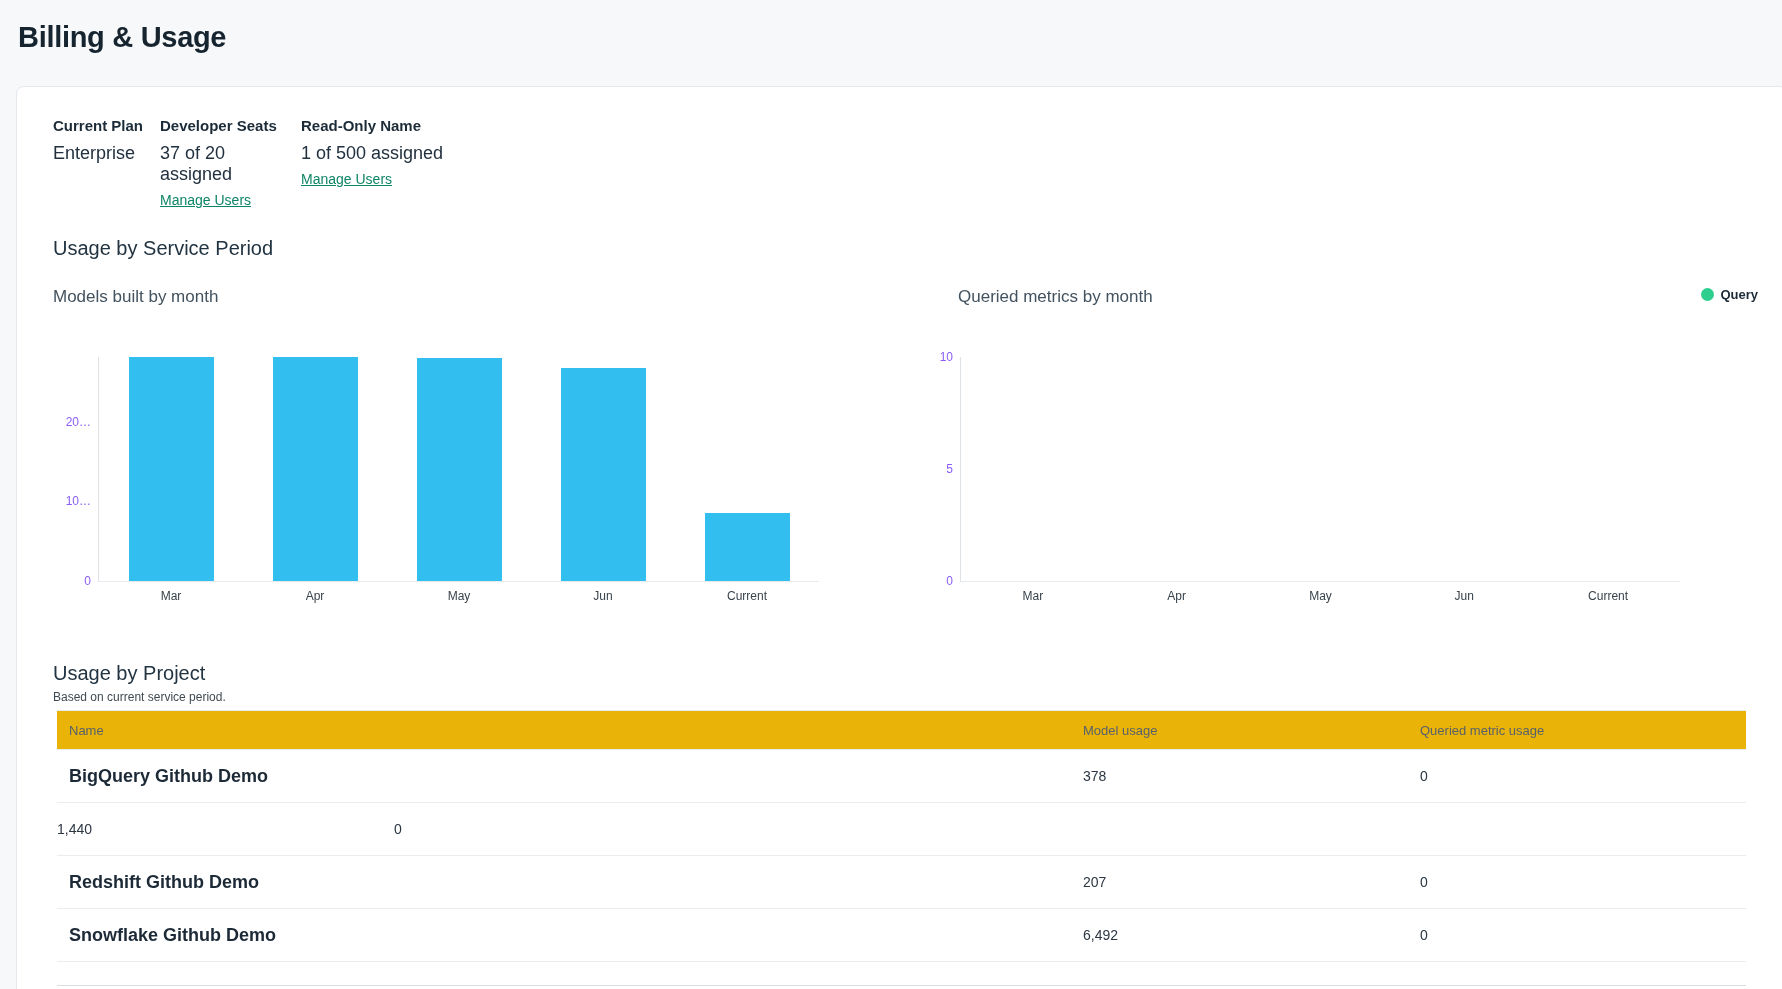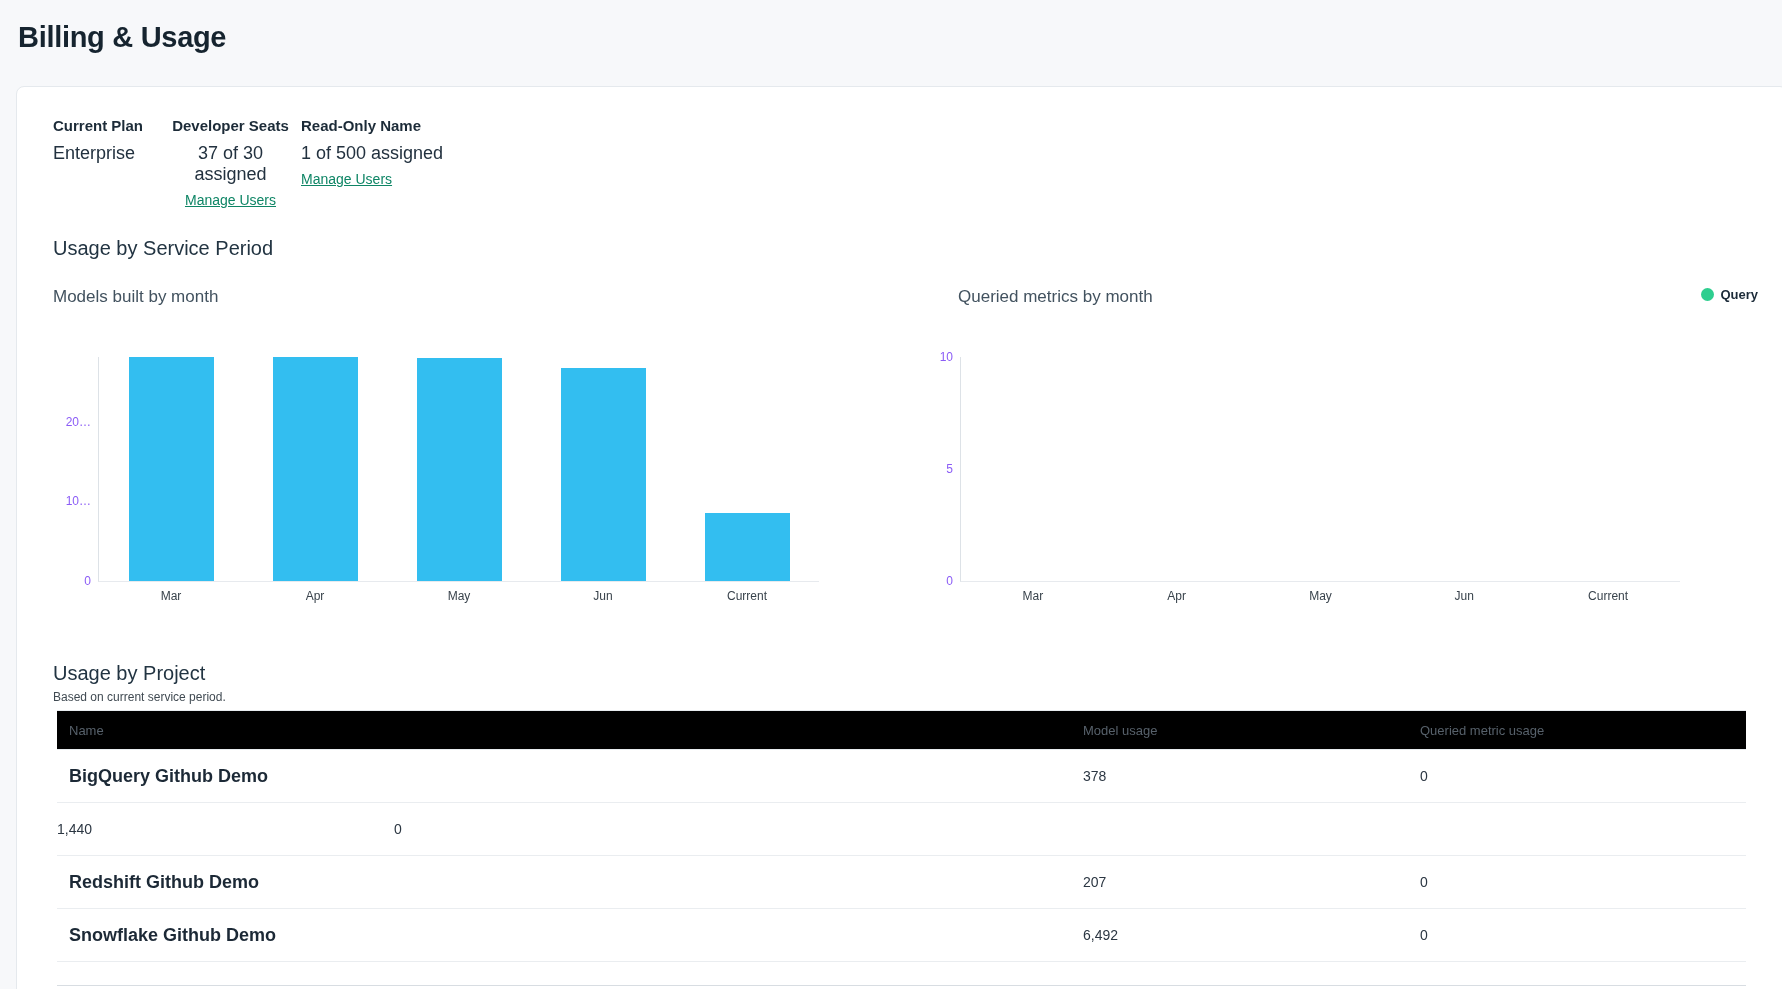--- a/index.html
+++ b/index.html
@@ -18,21 +18,21 @@
     width: 1772px;
     min-height: 980px;
     background: #ffffff;
     border: 1px solid #e5e9ed;
     border-radius: 8px;
     padding: 30px 0 0 36px;
   }
   
   .plan-row { display: flex; }
   .plan-col-1 { width: 107px; }
-  .plan-col-2 { width: 141px; text-align: center; }
+  .plan-col-2 { width: 141px; }
   .plan-label { font-size: 15px; font-weight: 700; color: #1c2b38; }
   .plan-value { font-size: 18px; color: #22313f; margin-top: 9px; }
   .plan-link {
     display: inline-block; margin-top: 7px; font-size: 14px;
     color: #0e8565; text-decoration: underline; cursor: pointer;
   }
   
   .section-title { font-size: 20px; color: #223442; font-weight: 400; }
   .usage-period-title { margin-top: 28px; }
   
@@ -59,21 +59,21 @@
   }
   .ytick {
     position: absolute; right: calc(100% + 8px); height: 14px; line-height: 14px;
     font-size: 12px; color: #8b5cf6; white-space: nowrap;
   }
   
   .project-title { margin-top: 52px; }
   .project-subtitle { margin-top: 5px; font-size: 12px; color: #404a52; }
   .usage-table { margin-top: 6px; margin-left: 4px; width: 1689px; }
   .table-header-row {
-    display: flex; height: 40px; align-items: center; background: #000000;
+    display: flex; height: 40px; align-items: center; background: #eab308;
     border-top: 1px solid #e8ecef; border-bottom: 1px solid #e8ecef;
   }
   .table-row {
     display: flex; height: 53px; align-items: center;
     border-bottom: 1px solid #eaedf0;
   }
   .col-name { width: 1026px; padding-left: 12px; }
   .col-model { width: 337px; }
   .col-metric { width: 326px; }
   .th { font-size: 13px; color: #57616b; font-weight: 400; }
@@ -90,21 +90,21 @@
 
 <div class="card">
 
   <div class="plan-row">
     <div class="plan-col-1">
       <div class="plan-label">Current Plan</div>
       <div class="plan-value">Enterprise</div>
     </div>
     <div class="plan-col-2">
       <div class="plan-label">Developer Seats</div>
-      <div class="plan-value">37 of 30 assigned</div>
+      <div class="plan-value">37 of 20 assigned</div>
       <a class="plan-link">Manage Users</a>
     </div>
     <div class="plan-col-3">
       <div class="plan-label">Read-Only Name</div>
       <div class="plan-value">1 of 500 assigned</div>
       <a class="plan-link">Manage Users</a>
     </div>
   </div>
 
   <div class="section-title usage-period-title">Usage by Service Period</div>

